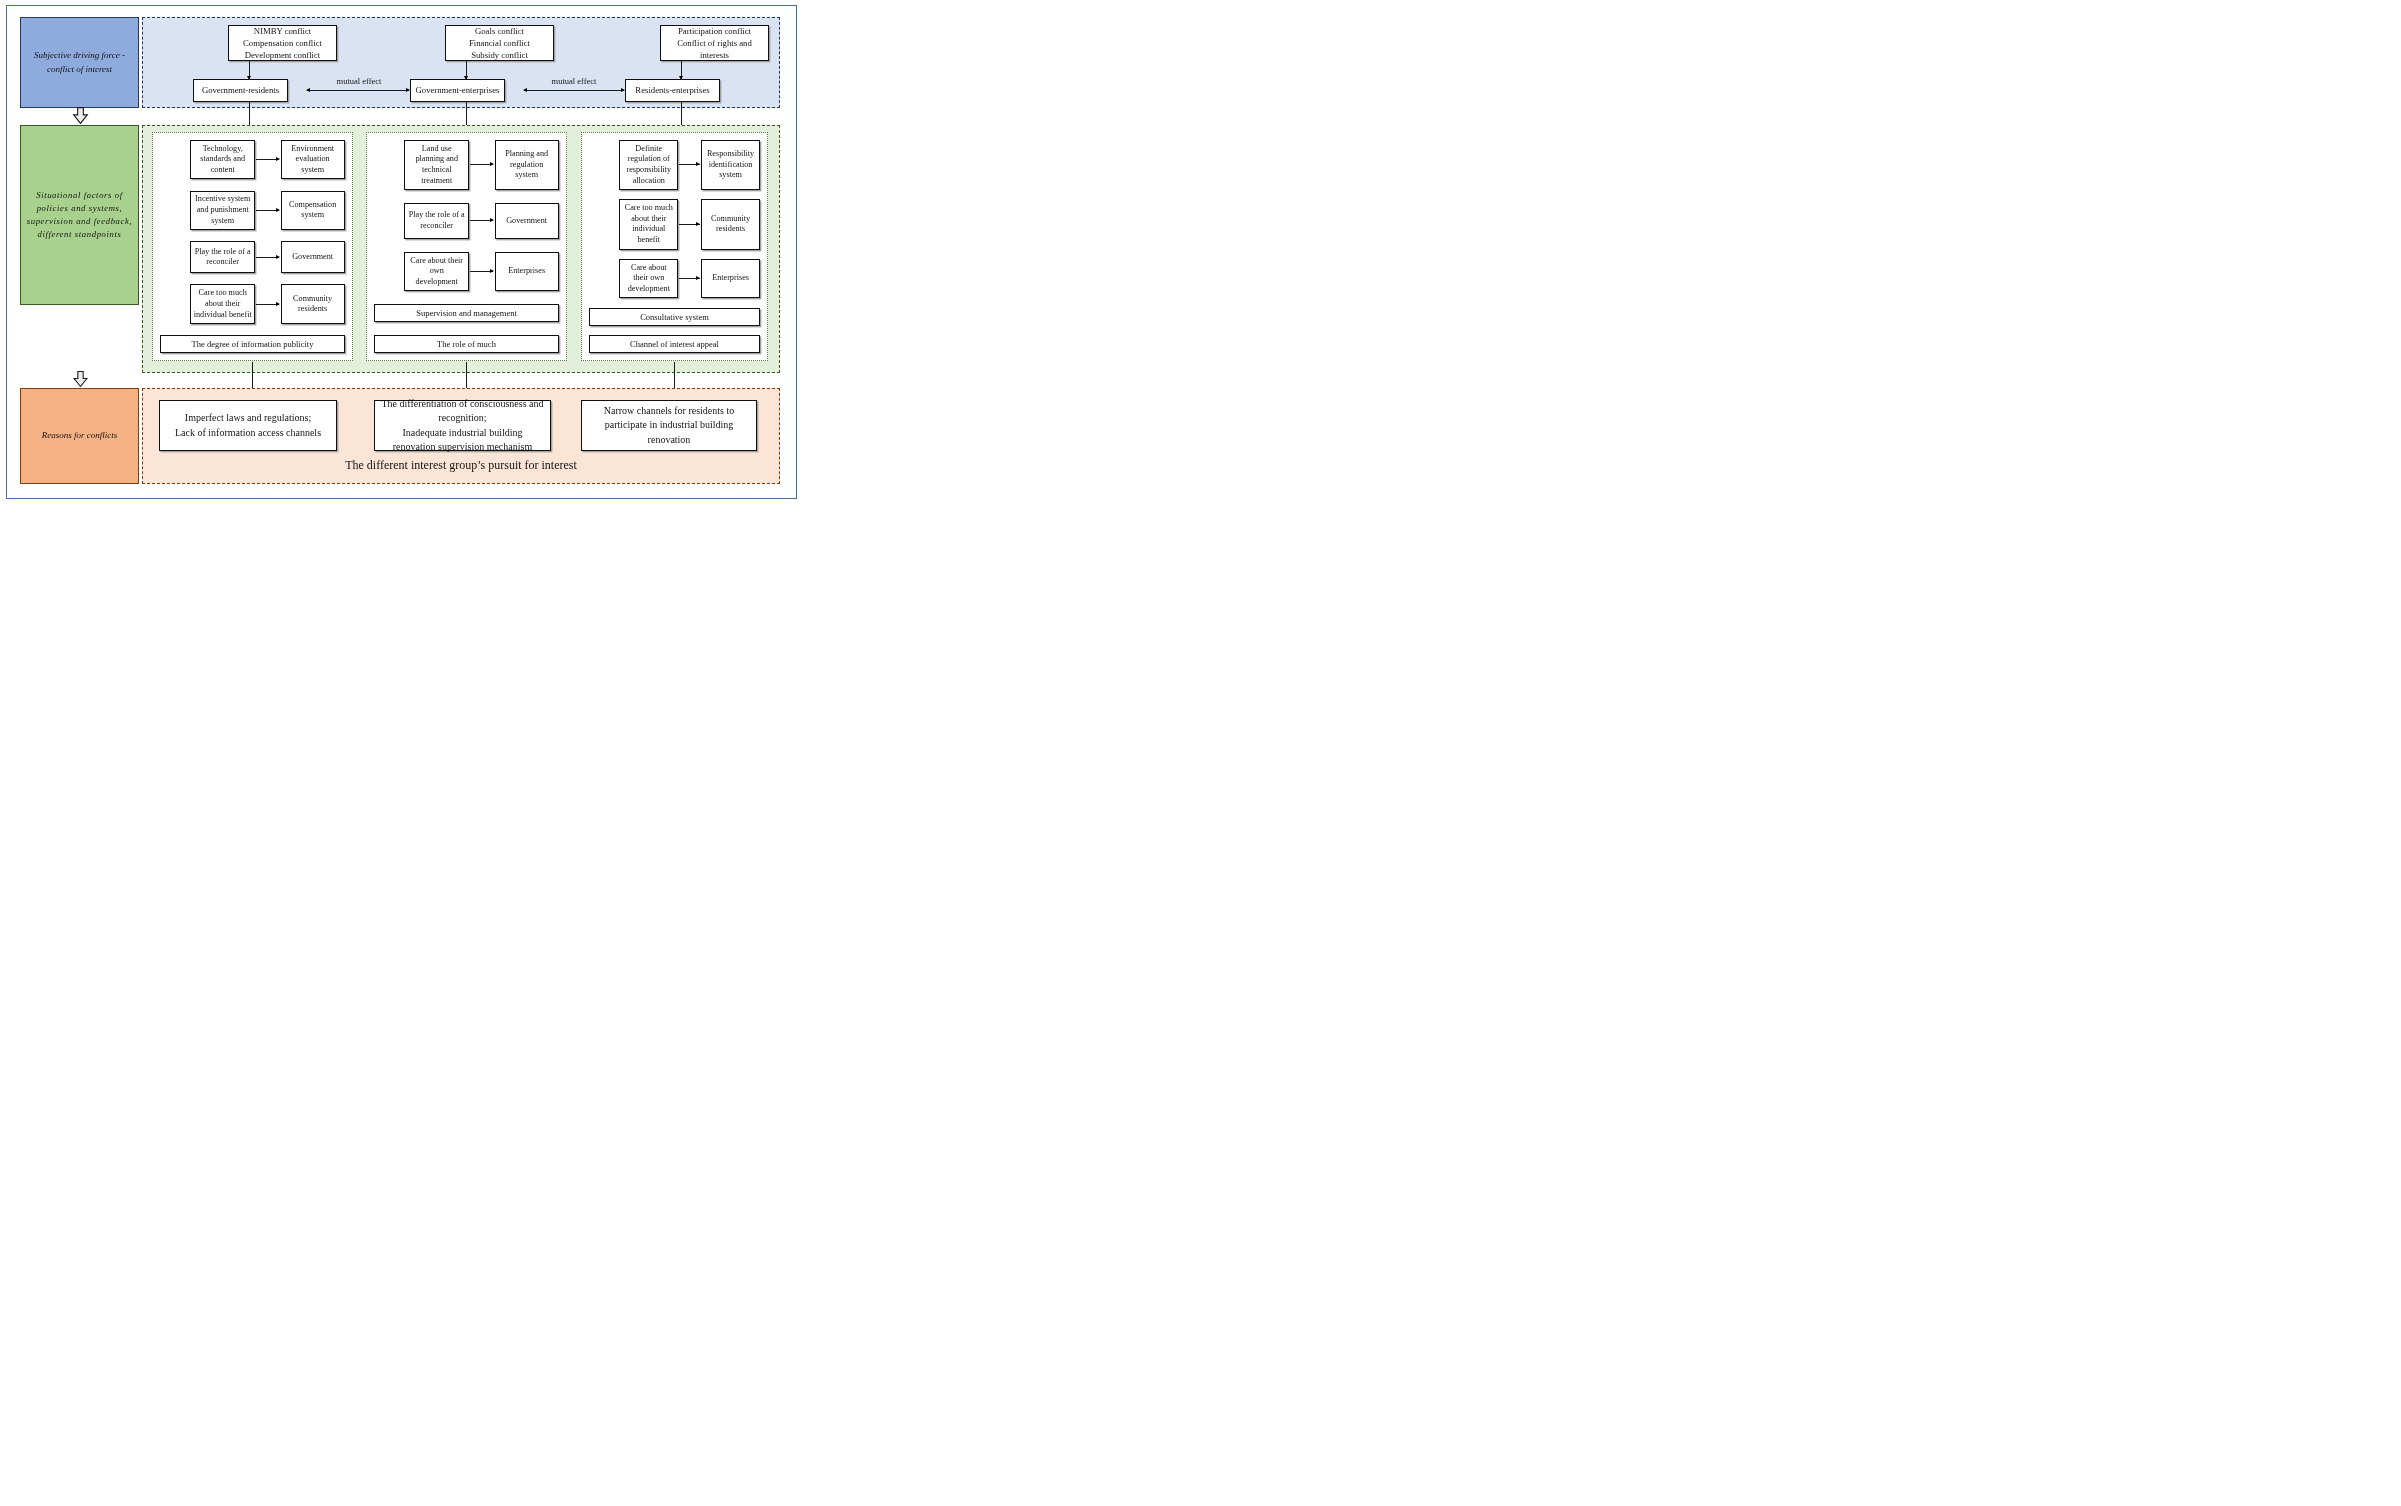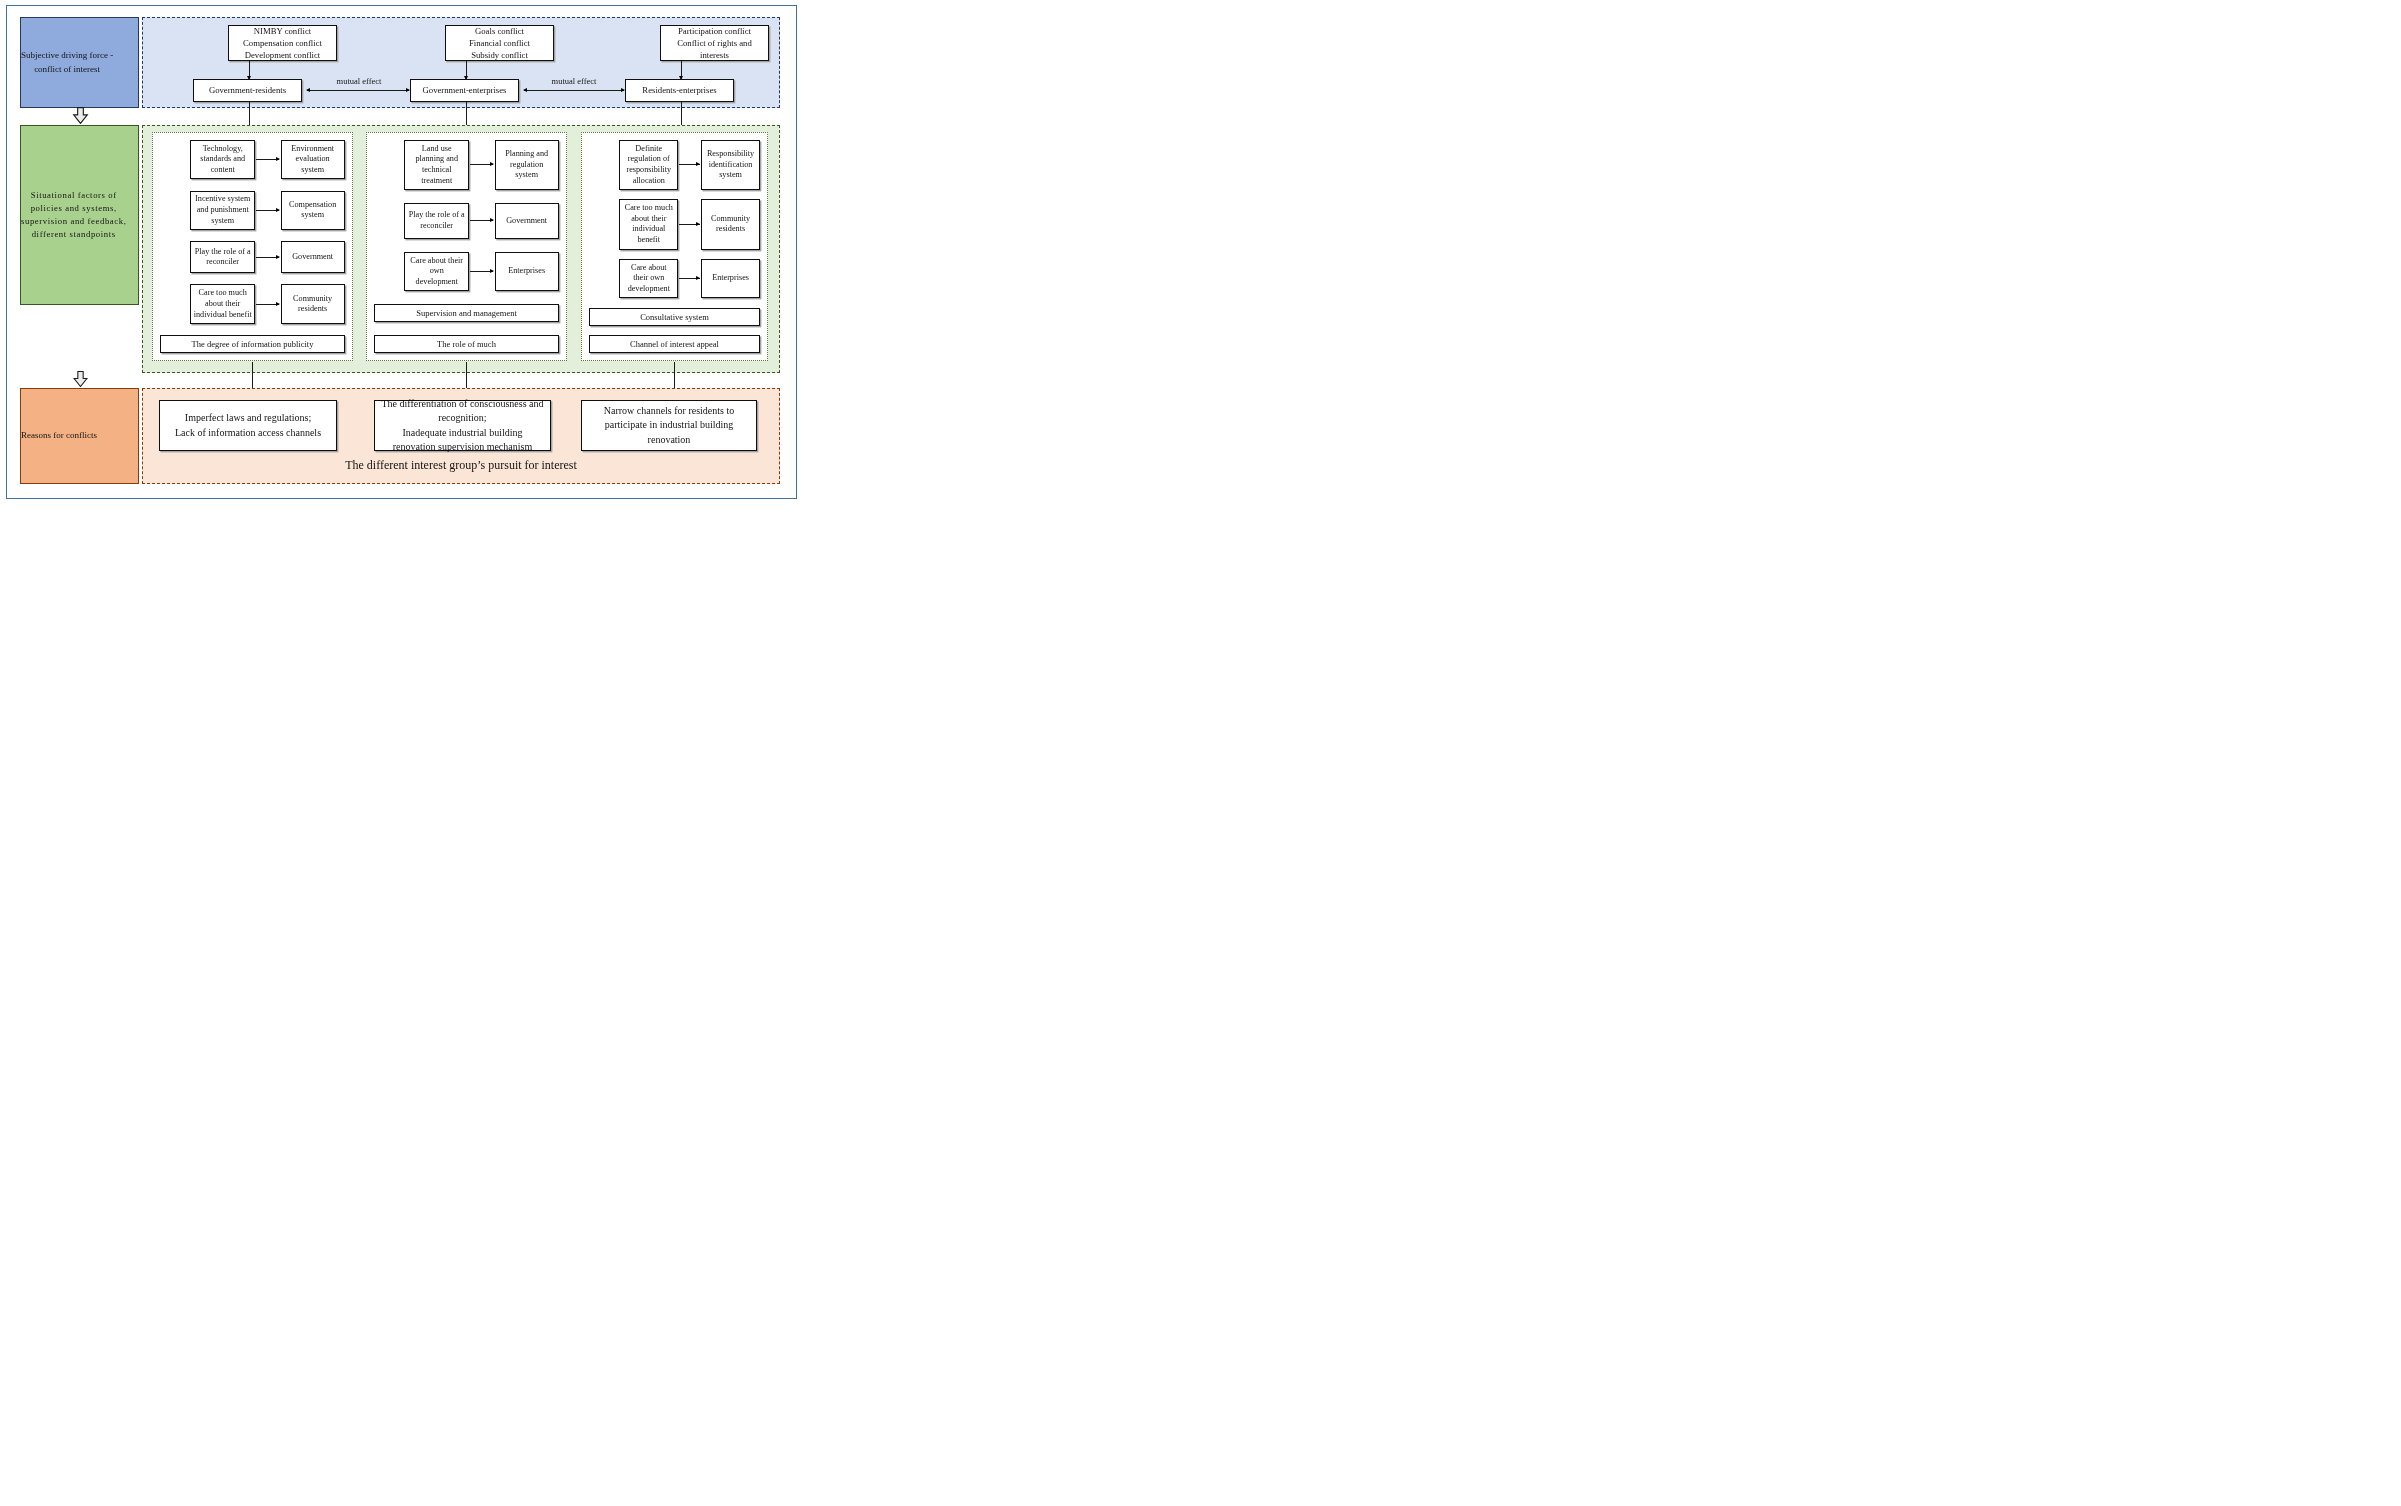--- a/index.html
+++ b/index.html
@@ -2,38 +2,38 @@
 <html style="font-size:9px"><head>
 <meta charset="utf-8">
 <style>
   html,body{margin:0;padding:0;background:#fff;}
   body{font-family:"Liberation Serif","DejaVu Serif",serif;color:#141414;}
   .page{position:relative;width:800px;height:502px;background:#fff;overflow:hidden;}
   .outer-frame{position:absolute;left:5.6px;top:5px;width:789px;height:492px;border:0.9px solid #41719c;}
   .preline{white-space:pre-line;}
 
   
-  .side-label{position:absolute;left:20px;width:119px;display:flex;align-items:center;justify-content:flex-start;
-    text-align:center;font-size:9px;line-height:1.5;box-sizing:border-box;}
+  .side-label{position:absolute;left:20px;width:119px;display:flex;align-items:center;justify-content:center;
+    text-align:center;font-size:9px;line-height:1.5;box-sizing:border-box;font-style:italic;}
   .side-blue{top:17px;height:91px;background:#8faadc;border:1.1px solid #24385b;}
   .side-green{top:125px;height:180px;background:#a9d18e;border:1.1px solid #385723;letter-spacing:0.6px;font-size:8.7px;}
   .side-orange{top:388px;height:96px;background:#f4b183;border:1.1px solid #843c0c;}
 
   
   .panel{position:absolute;left:142px;width:638px;box-sizing:border-box;}
   .panel-blue{top:17px;height:91px;background:#dae3f3;border:1.1px dashed #1f3864;}
   .panel-green{top:125px;height:248px;background:#e3efda;border:1.1px dashed #385723;}
   .panel-orange{top:388px;height:96px;background:#fbe5d6;border:1.1px dashed #843c0c;}
 
   
   .wbox-border{background:#fff;border:1.3px solid #0f0f0f;box-shadow:1.4px 1.4px 0 #a3a3a3;box-sizing:border-box;}
 
   .cbox{position:absolute;width:109px;height:36px;display:flex;align-items:center;justify-content:center;
     text-align:center;font-size:8.7px;line-height:1.38;padding:1.1px 2.3px;margin-left:33px;}
-  .pairbox{position:absolute;width:109px;height:22.5px;display:flex;align-items:center;justify-content:center;
+  .pairbox{position:absolute;width:95px;height:22.5px;display:flex;align-items:center;justify-content:center;
     text-align:center;font-size:8.7px;}
 
   .mutual{position:absolute;top:76px;transform:translateX(-50%);font-size:8.5px;}
 
   
   .dcol{position:absolute;top:132px;height:229px;background:#fff;border:1.1px dotted #538135;box-sizing:border-box;
     display:flex;flex-direction:column;justify-content:space-between;padding:6.8px 7.3px;}
   .prow{display:flex;align-items:stretch;padding-left:30px;}
   .pbox{display:flex;align-items:center;justify-content:center;text-align:center;
     font-size:8.2px;line-height:1.3;padding:2.8px 2.3px;min-height:32px;}

